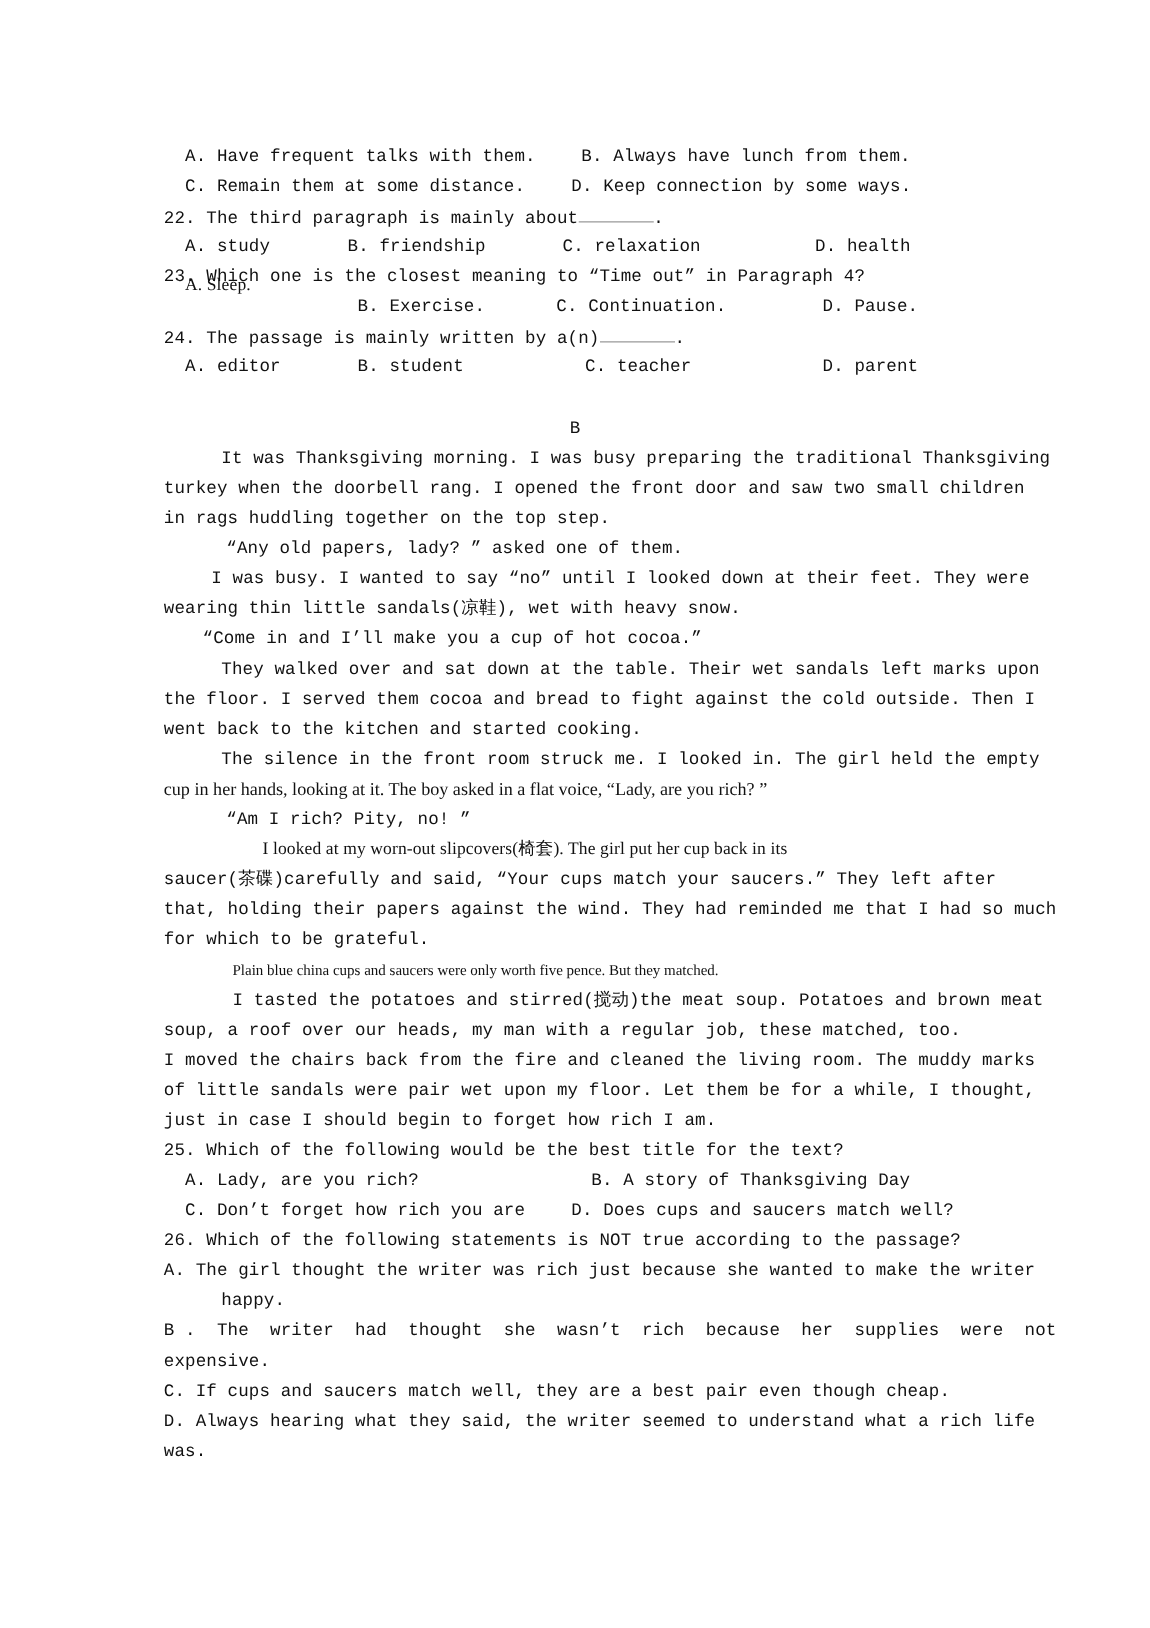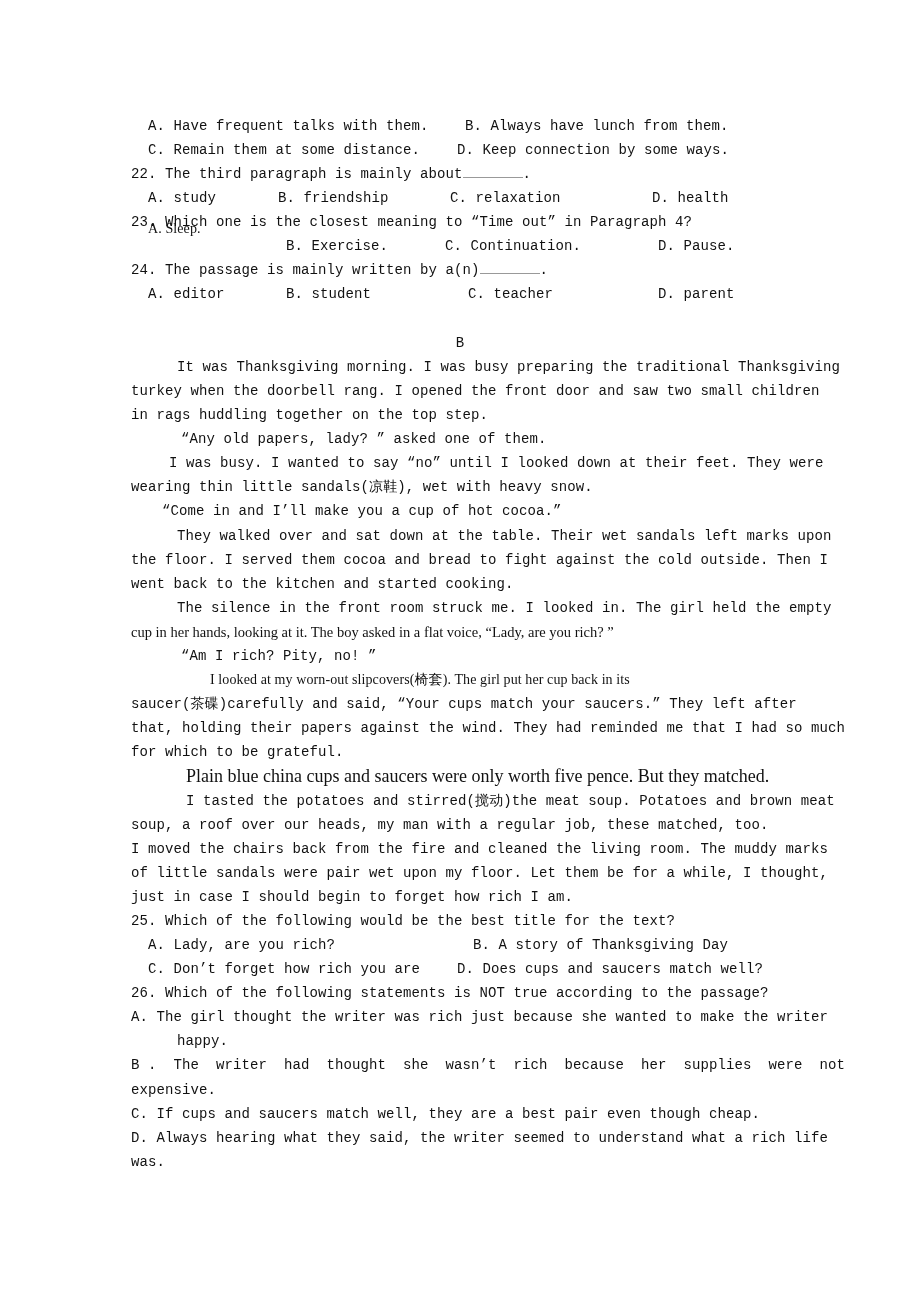--- a/index.html
+++ b/index.html
@@ -67,21 +67,21 @@
     <span class="ln mono" style="left:177px; top:527px;">They walked over and sat down at the table. Their wet sandals left marks upon</span>
     <span class="ln mono" style="left:131px; top:551px;">the floor. I served them cocoa and bread to fight against the cold outside. Then I</span>
     <span class="ln mono" style="left:131px; top:575px;">went back to the kitchen and started cooking.</span>
     <span class="ln mono" style="left:177px; top:599px;">The silence in the front room struck me. I looked in. The girl held the empty</span>
     <span class="ln" style="left:131px; top:623px; font-size:14.5px;">cup in her hands, looking at it. The boy asked in a flat voice, “Lady, are you rich? ”</span>
     <span class="ln mono" style="left:181px; top:647px;">“Am I rich? Pity, no! ”</span>
     <span class="ln mono" style="left:210px; top:671px;font-family:Liberation Serif, serif;">I looked at my worn-out slipcovers(椅套). The girl put her cup back in its</span>
     <span class="ln mono" style="left:131px; top:695px;">saucer(茶碟)carefully and said, “Your cups match your saucers.” They left after</span>
     <span class="ln mono" style="left:131px; top:719px;">that, holding their papers against the wind. They had reminded me that I had so much</span>
     <span class="ln mono" style="left:131px; top:743px;">for which to be grateful.</span>
-    <span class="ln" style="left:186px; top:767px; font-size:18px;">Plain blue china cups and saucers were only worth five pence. But they matched.</span>
+    <span class="ln" style="left:186px; top:767px; font-size:12px;">Plain blue china cups and saucers were only worth five pence. But they matched.</span>
     <span class="ln mono" style="left:186px; top:792px;">I tasted the potatoes and stirred(搅动)the meat soup. Potatoes and brown meat</span>
     <span class="ln mono" style="left:131px; top:816px;">soup, a roof over our heads, my man with a regular job, these matched, too.</span>
     <span class="ln mono" style="left:131px; top:840px;">I moved the chairs back from the fire and cleaned the living room. The muddy marks</span>
     <span class="ln mono" style="left:131px; top:864px;">of little sandals were pair wet upon my floor. Let them be for a while, I thought,</span>
     <span class="ln mono" style="left:131px; top:888px;">just in case I should begin to forget how rich I am.</span>
   </div>
 
   <div>
     <span class="ln mono" style="left:131px; top:912px;">25. Which of the following would be the best title for the text?</span>
     <span class="ln mono" style="left:148px; top:936px;">A. Lady, are you rich?</span>

